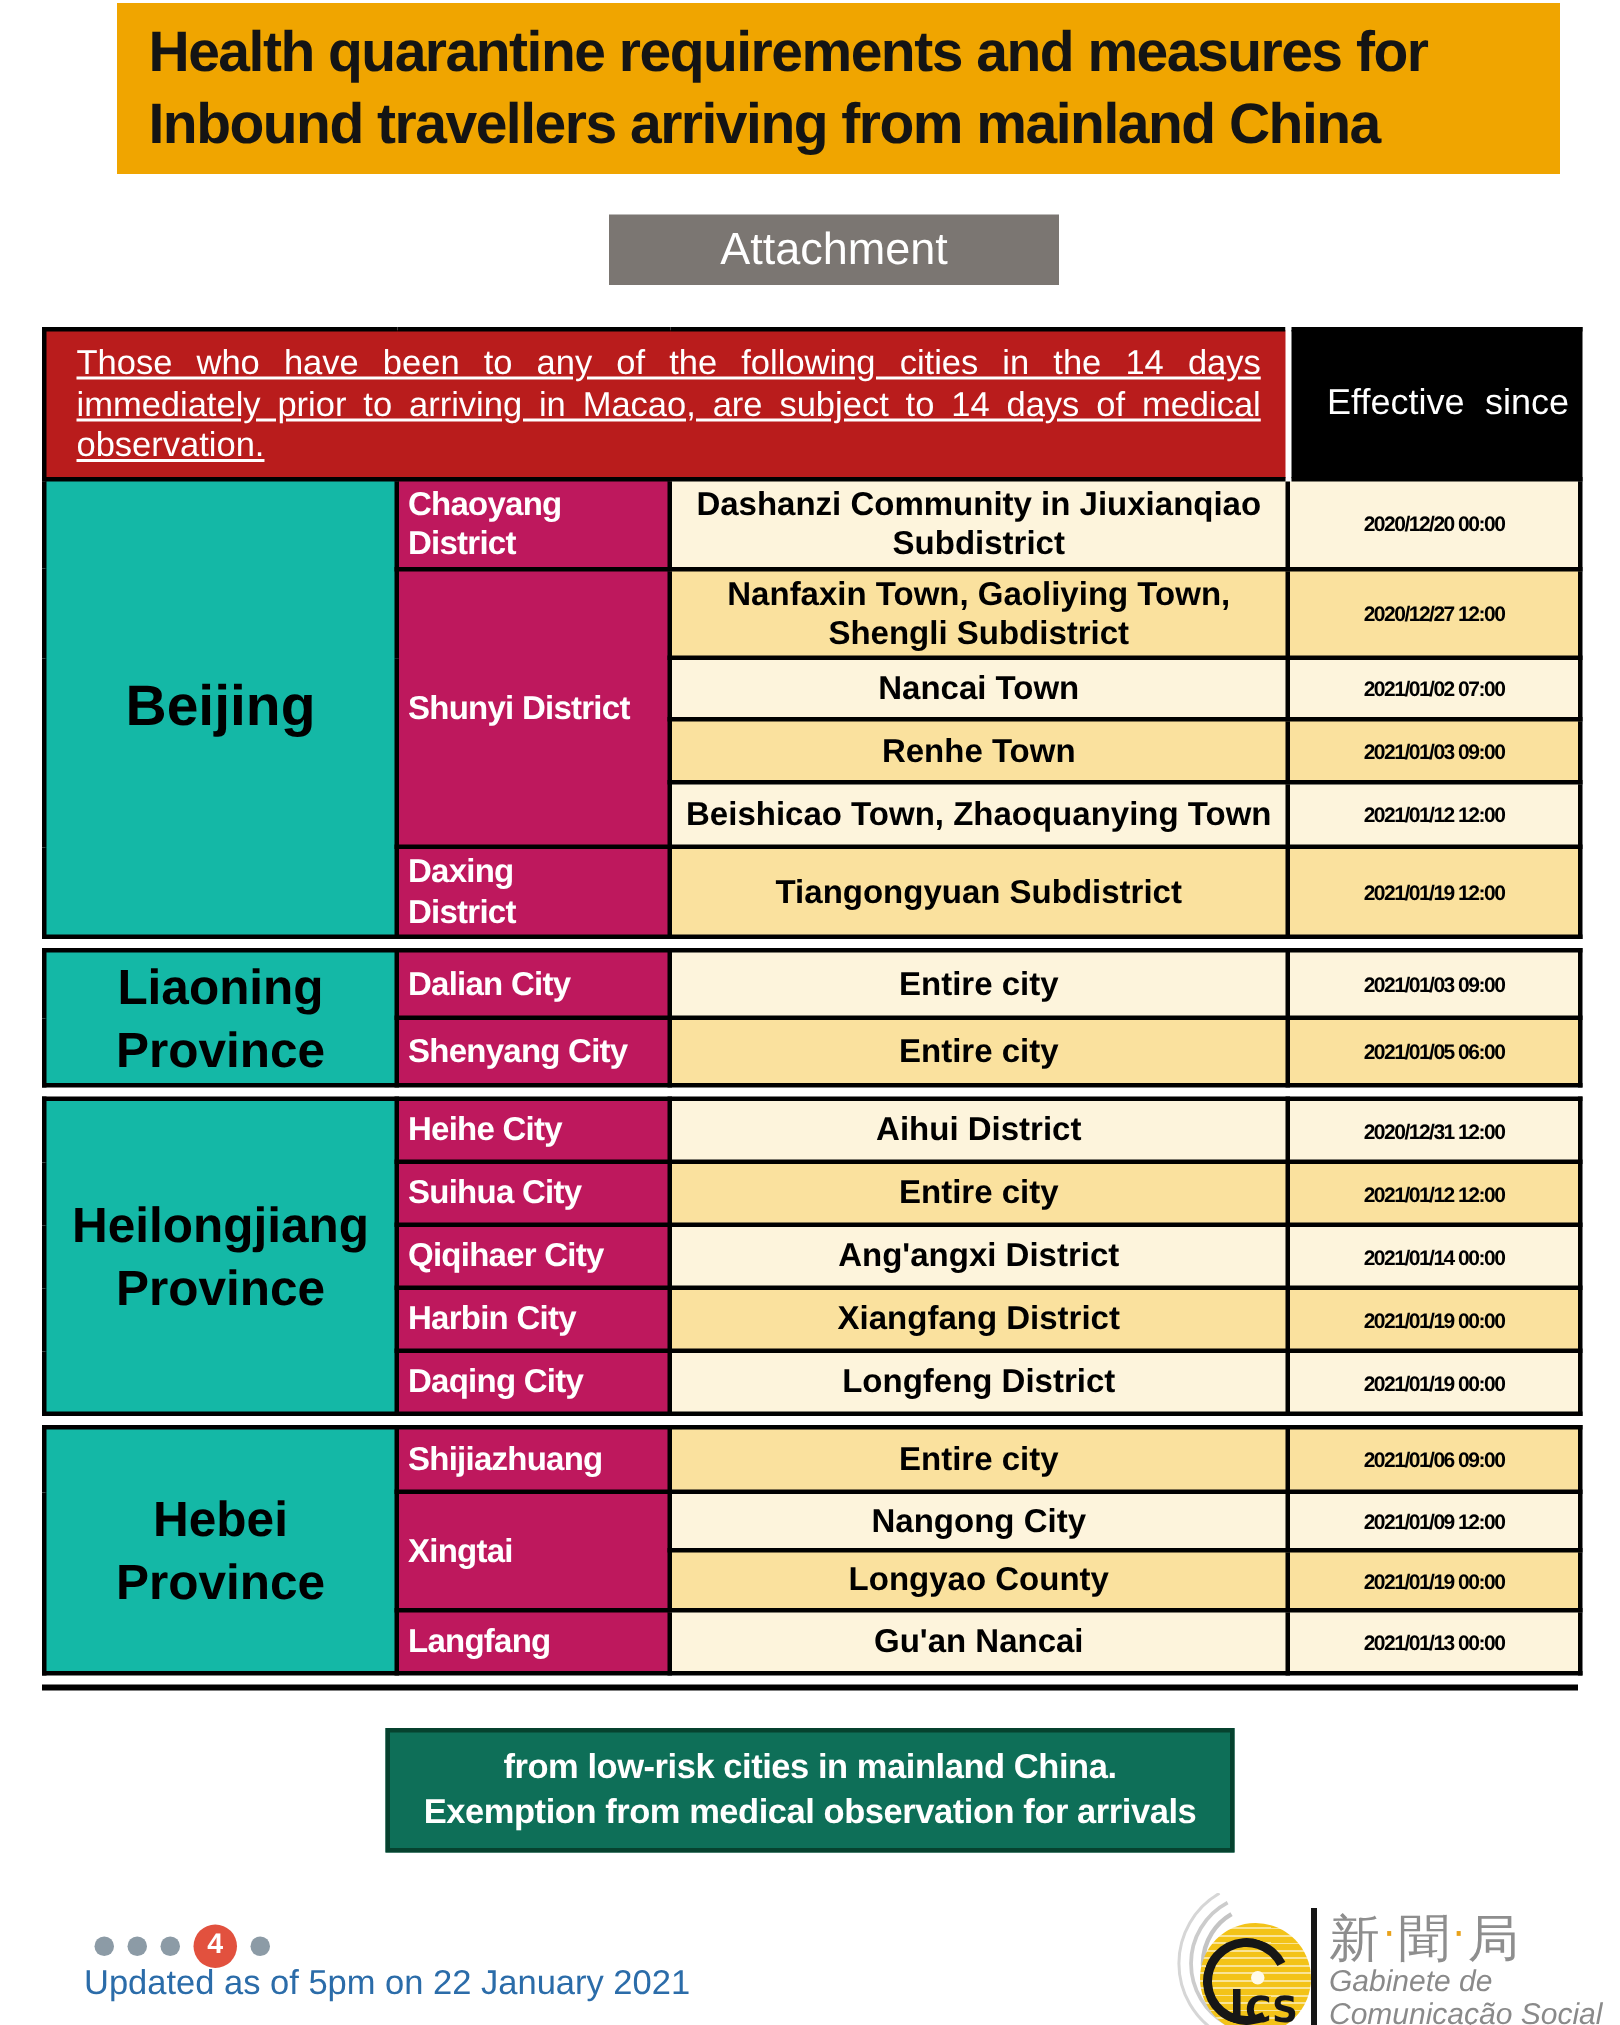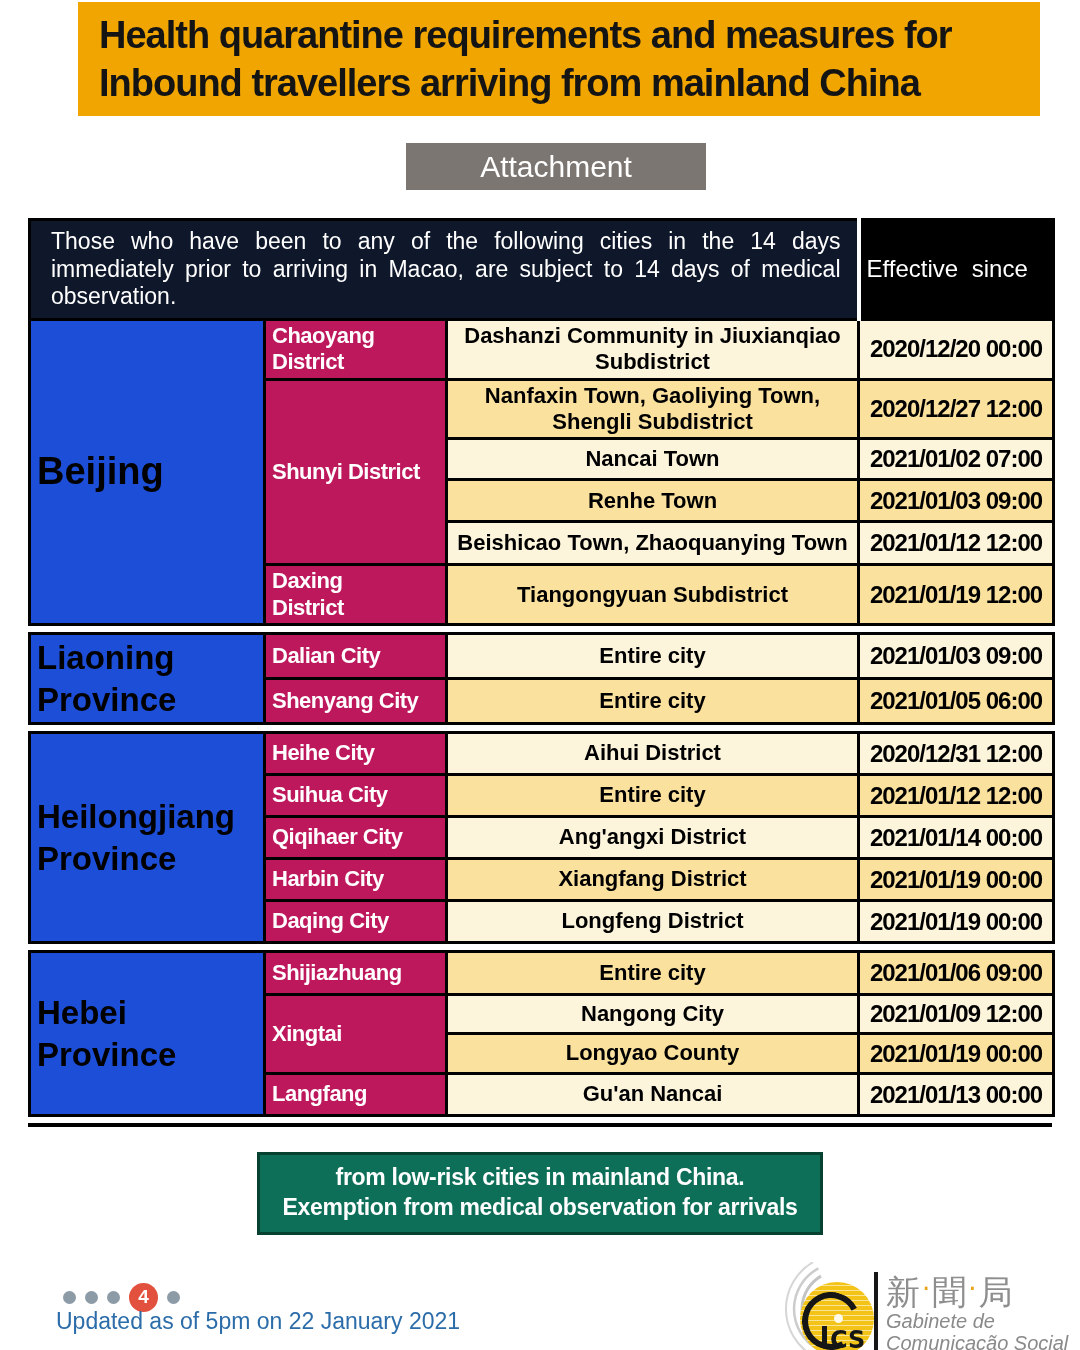--- a/index.html
+++ b/index.html
@@ -12,30 +12,30 @@
   .banner .tline{font-weight:bold;color:#141414;font-size:38px;line-height:48px;
     letter-spacing:-1px;padding-left:21px;white-space:nowrap;}
   .banner .tpad{padding-top:9px;}
   
   .attach{position:absolute;left:406px;top:143px;width:300px;height:47px;background:#7B7672;
     color:#fff;font-size:30px;display:flex;align-items:center;justify-content:center;}
   
   .tablewrap{position:absolute;left:28px;top:218px;width:1024px;}
   table.sec{border-collapse:collapse;width:1024px;table-layout:fixed;margin:0 0 6px 0;}
   table.sec td{border:3px solid #000;padding:2px 6px;vertical-align:middle;}
-  .head-desc{background:#0f172a;color:#fff;font-size:23px;line-height:1.2;text-align:justify;
-    padding:7px 16px 7px 20px !important;}
-  .head-eff{background:#000;color:#fff;font-size:24px;text-align:left;word-spacing:7px;
+  .head-desc{background:#b91c1c;color:#fff;font-size:23px;line-height:1.2;text-align:justify;
+    padding:7px 16px 7px 20px !important;text-decoration:underline;}
+  .head-eff{background:#000;color:#fff;font-size:24px;text-align:right;word-spacing:7px;
     border-left:4px solid #fff !important;}
-  .prov{background:#1d4ed8;color:#000;font-weight:bold;text-align:left;font-size:33px;line-height:1.25;}
+  .prov{background:#14b8a6;color:#000;font-weight:bold;text-align:center;font-size:33px;line-height:1.25;}
   .prov.xl{font-size:38px;}
   .dist{background:#be185d;color:#fff;font-weight:bold;font-size:22px;
     letter-spacing:-0.5px;line-height:1.2;white-space:pre-line;}
   .area{font-weight:bold;text-align:center;font-size:22px;line-height:1.2;white-space:pre-line;}
-  .datec{font-weight:bold;text-align:center;font-size:24px;letter-spacing:-1px;white-space:nowrap;
+  .datec{font-weight:bold;text-align:center;font-size:14px;letter-spacing:-1px;white-space:nowrap;
     padding:2px 2px !important;}
   .lt{background:#FDF4DC;}
   .dk{background:#FAE19E;}
   .bottom-rule{height:4px;background:#000;margin-top:4px;}
   
   .exempt{position:absolute;left:50%;transform:translateX(-50%);top:1152px;width:566px;
     box-sizing:border-box;background:#0E6F58;border:3px solid #06422F;color:#fff;text-align:center;
     font-weight:bold;font-size:23px;line-height:1.32;padding:7px 4px 9px 4px;letter-spacing:-0.3px;}
   
   .dots{position:absolute;left:63px;top:1281px;display:flex;align-items:center;gap:9px;height:32px;}

